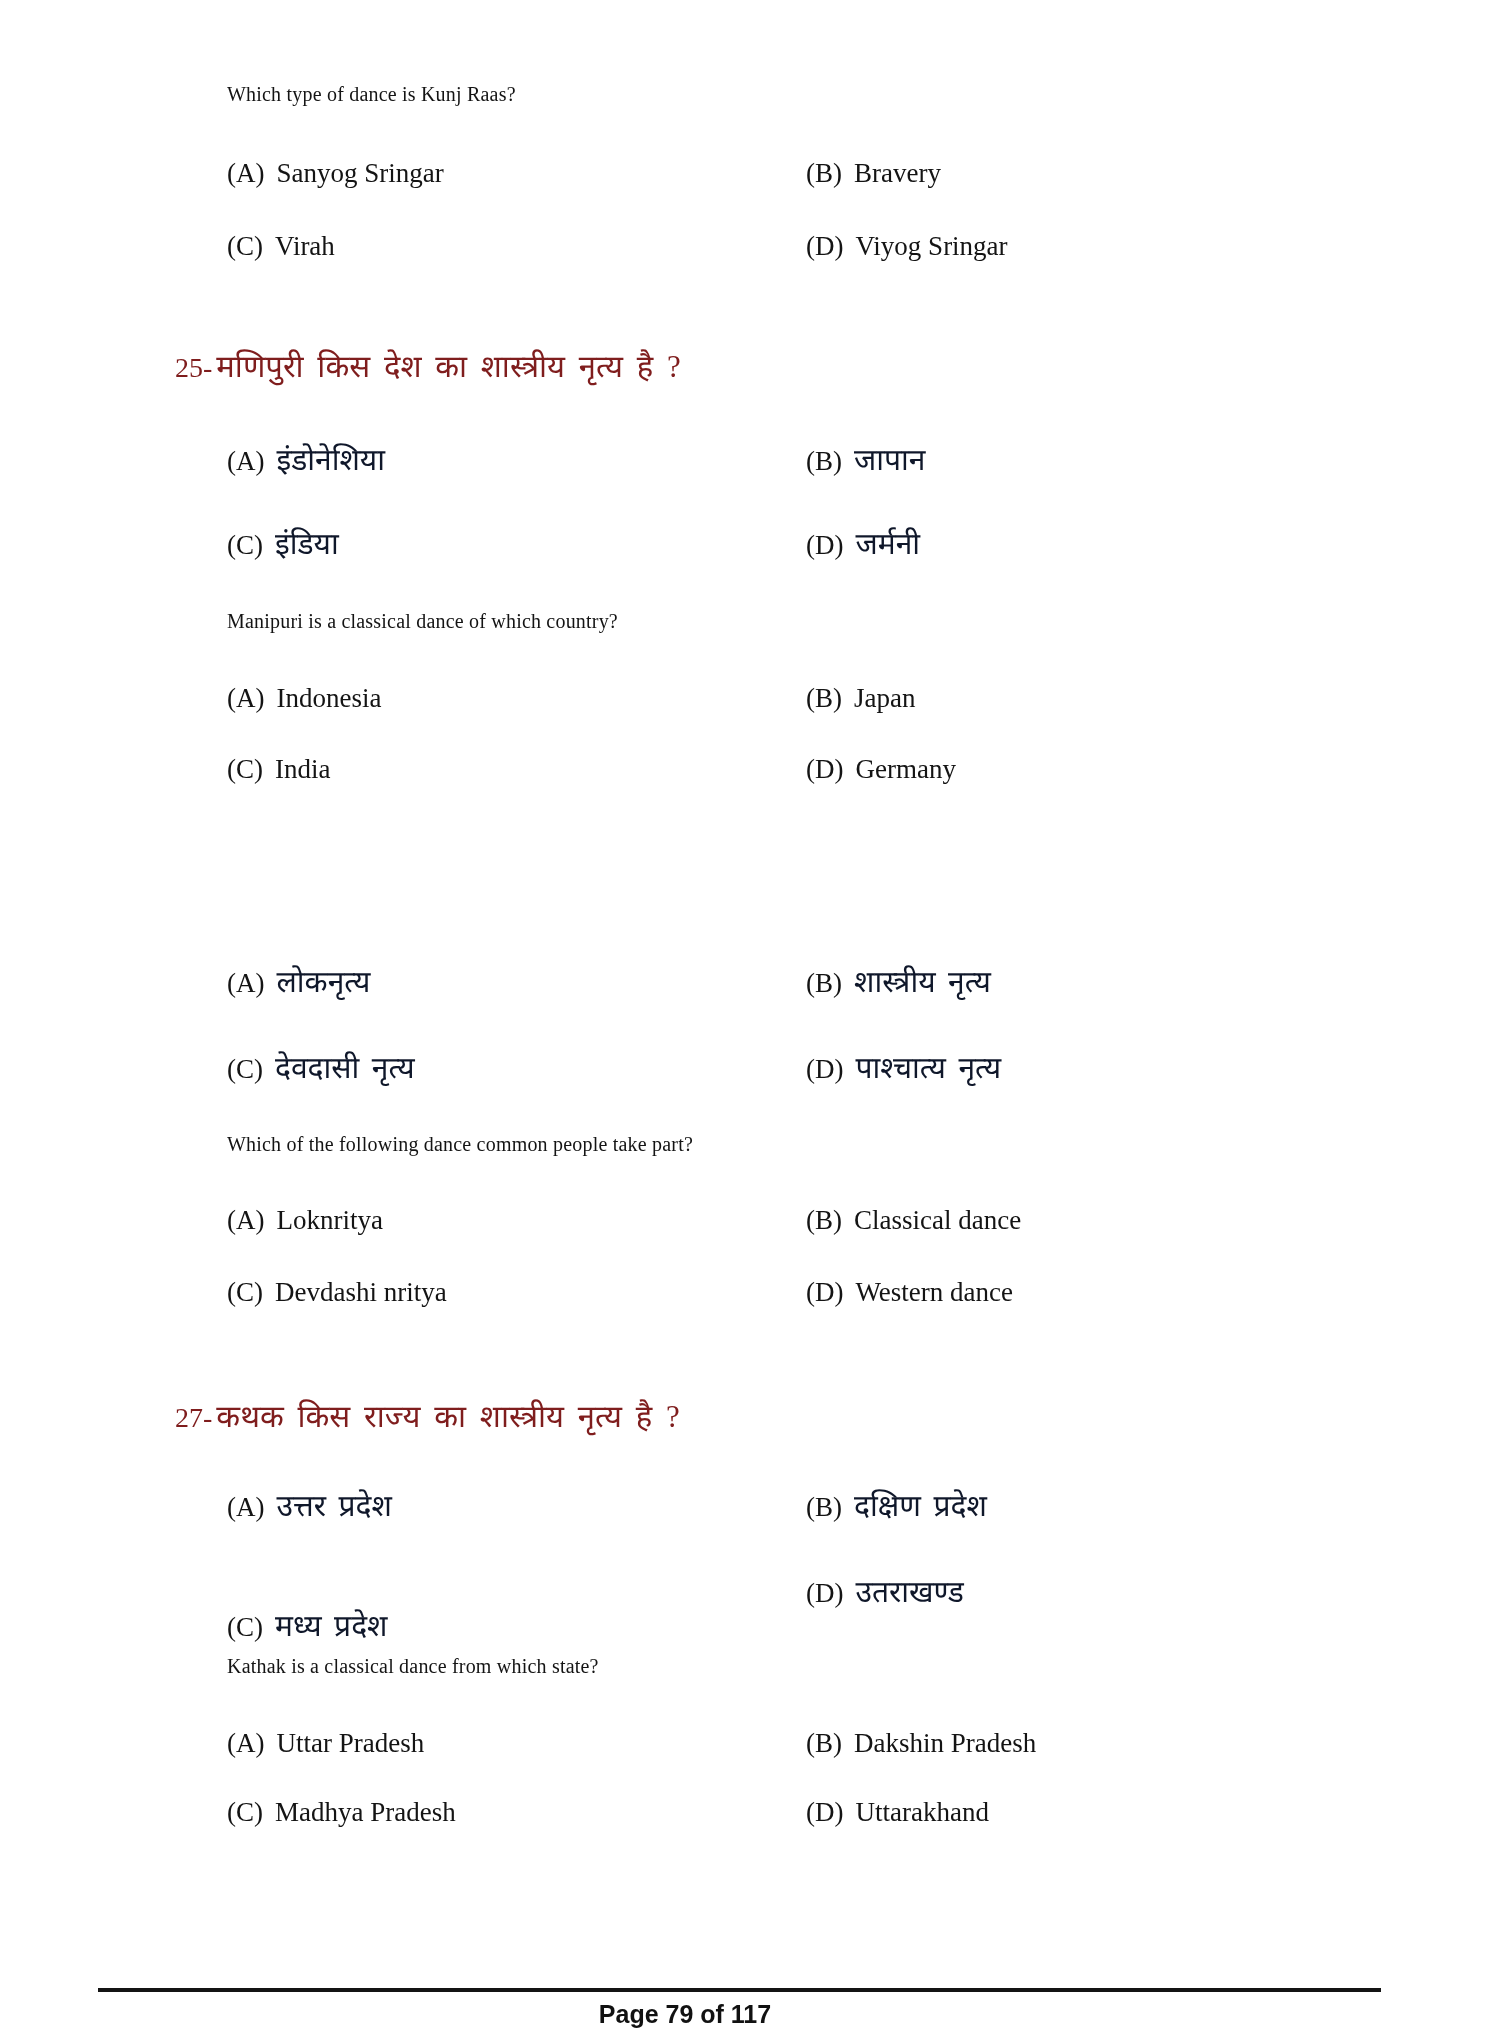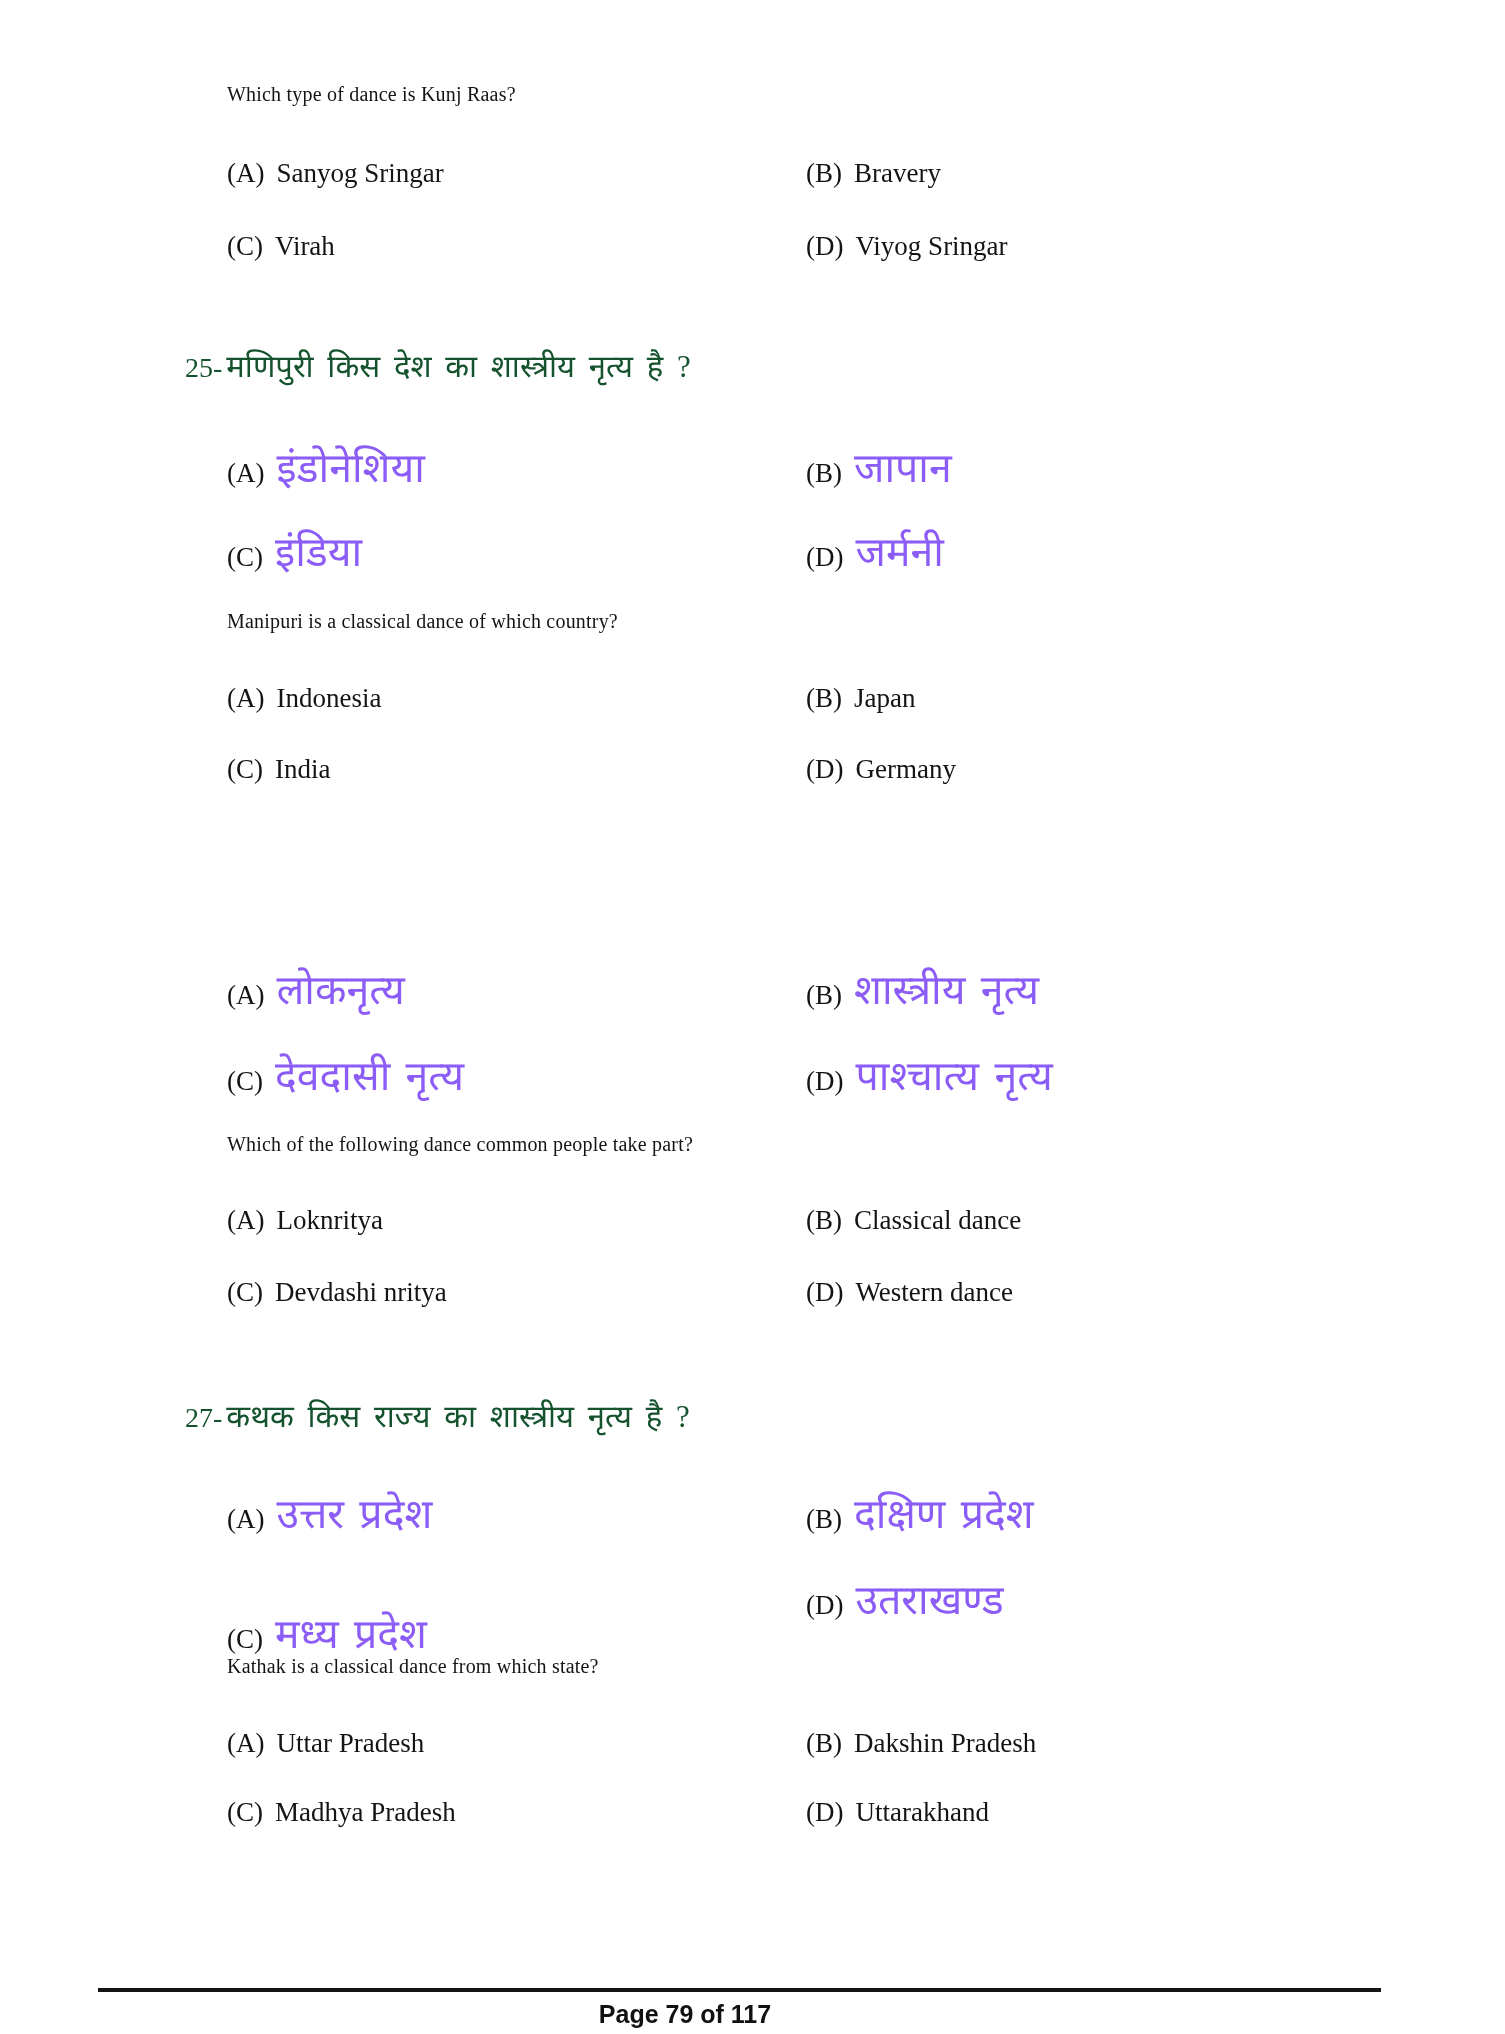--- a/index.html
+++ b/index.html
@@ -18,44 +18,44 @@
   }
   .q-en {
     position: absolute;
     left: 227px;
     font-size: 20px;
     color: #141414;
     letter-spacing: 0.2px;
   }
   .q-hi {
     position: absolute;
-    left: 185px;
+    left: 175px;
     font-size: 27px;
-    color: #14532d;
+    color: #7f1d1d;
   }
   .q-hi .qnum {
     font-size: 28px;
     margin-right: 4px;
   }
   .q-hi .htext {
     font-size: 31px;
     word-spacing: 6px;
   }
   .opt {
     position: absolute;
     font-size: 27px;
     color: #141414;
   }
   .opt.left  { left: 227px; }
   .opt.right { left: 806px; }
   .opt .key { margin-right: 12px; }
   .opt .htext {
-    font-size: 41px;
+    font-size: 30px;
     word-spacing: 5px;
-    color: #8b5cf6;
+    color: #0f172a;
   }
   .footer-line {
     position: absolute;
     left: 98px;
     top: 1988px;
     width: 1283px;
     height: 4px;
     background: #141414;
   }
   .footer-text {

